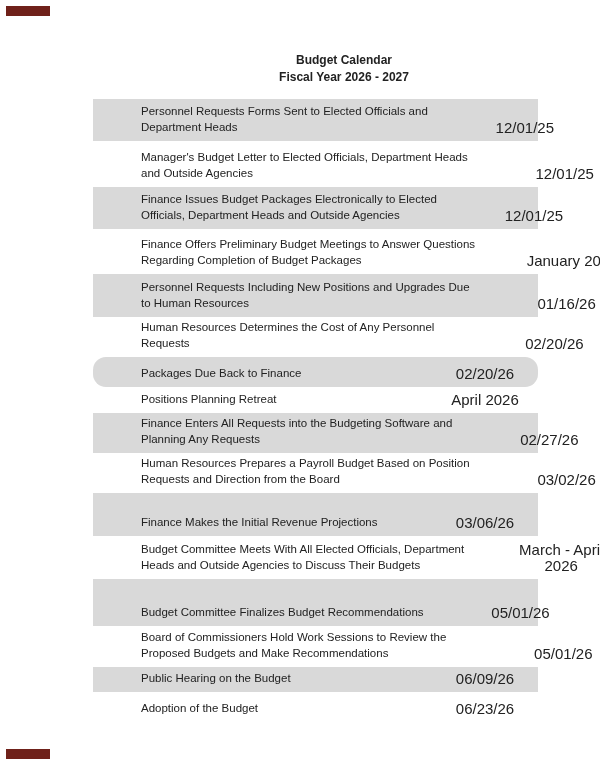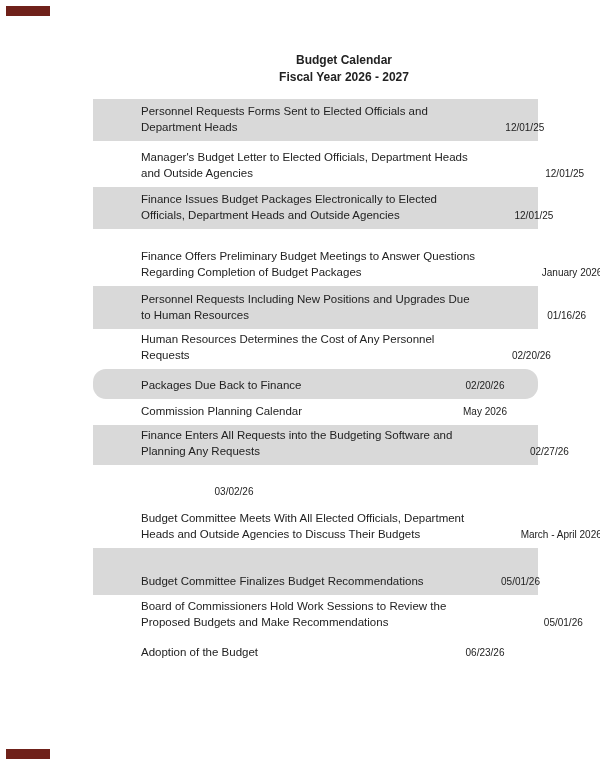--- a/index.html
+++ b/index.html
@@ -48,21 +48,21 @@
     flex: 1 1 auto;
     padding-left: 4px;
     white-space: pre;
     font-size: 11.5px;
     line-height: 15.5px;
   }
   .date {
     flex: 0 0 150px;
     width: 150px;
     text-align: center;
-    font-size: 10px;
+    font-size: 15px;
     line-height: 15.5px;
   }
 </style>
 </head>
 <body>
 
 <div class="corner-mark top"></div>
 <div class="corner-mark bottom"></div>
 
 <div class="header">
@@ -79,62 +79,72 @@
     <div class="row" style="min-height: 46px;">
       <div class="desc">Manager's Budget Letter to Elected Officials, Department Heads
 and Outside Agencies</div>
       <div class="date">12/01/25</div>
     </div>
     <div class="row shaded" style="min-height: 42px;">
       <div class="desc">Finance Issues Budget Packages Electronically to Elected
 Officials, Department Heads and Outside Agencies</div>
       <div class="date">12/01/25</div>
     </div>
-    <div class="row" style="min-height: 45px; margin-top: 12px;">
+    <div class="row" style="min-height: 45px;">
       <div class="desc">Finance Offers Preliminary Budget Meetings to Answer Questions
 Regarding Completion of Budget Packages</div>
       <div class="date">January 2026</div>
     </div>
     <div class="row shaded" style="min-height: 43px;">
       <div class="desc">Personnel Requests Including New Positions and Upgrades Due
 to Human Resources</div>
       <div class="date">01/16/26</div>
     </div>
-    <div class="row" style="min-height: 40px;">
+    <div class="row" style="min-height: 40px; gap: 23px;">
       <div class="desc">Human Resources Determines the Cost of Any Personnel
 Requests</div>
       <div class="date">02/20/26</div>
     </div>
     <div class="row shaded" style="min-height: 30px; border-radius: 13px;">
       <div class="desc">Packages Due Back to Finance</div>
       <div class="date">02/20/26</div>
     </div>
     <div class="row" style="min-height: 26px;">
-      <div class="desc">Commission Planning Calendar</div>
-      <div class="date">May 2026</div>
+      <div class="desc">Positions Planning Retreat</div>
+      <div class="date">April 2026</div>
     </div>
     <div class="row shaded" style="min-height: 40px;">
       <div class="desc">Finance Enters All Requests into the Budgeting Software and
 Planning Any Requests</div>
       <div class="date">02/27/26</div>
     </div>
     <div class="row" style="min-height: 40px;">
+      <div class="desc">Human Resources Prepares a Payroll Budget Based on Position
+Requests and Direction from the Board</div>
       <div class="date">03/02/26</div>
+    </div>
+    <div class="row shaded" style="min-height: 43px;">
+      <div class="desc">Finance Makes the Initial Revenue Projections</div>
+      <div class="date">03/06/26</div>
     </div>
     <div class="row" style="min-height: 43px;">
       <div class="desc">Budget Committee Meets With All Elected Officials, Department
 Heads and Outside Agencies to Discuss Their Budgets</div>
       <div class="date">March - April 2026</div>
     </div>
     <div class="row shaded" style="min-height: 47px;">
       <div class="desc">Budget Committee Finalizes Budget Recommendations</div>
       <div class="date">05/01/26</div>
     </div>
     <div class="row" style="min-height: 41px; gap: 20px;">
       <div class="desc">Board of Commissioners Hold Work Sessions to Review the
 Proposed Budgets and Make Recommendations</div>
       <div class="date">05/01/26</div>
     </div>
+    <div class="row shaded" style="min-height: 25px;">
+      <div class="desc">Public Hearing on the Budget</div>
+      <div class="date">06/09/26</div>
+    </div>
     <div class="row" style="min-height: 30px;">
       <div class="desc">Adoption of the Budget</div>
       <div class="date">06/23/26</div>
     </div>
   </div>
 
 </body></html>

